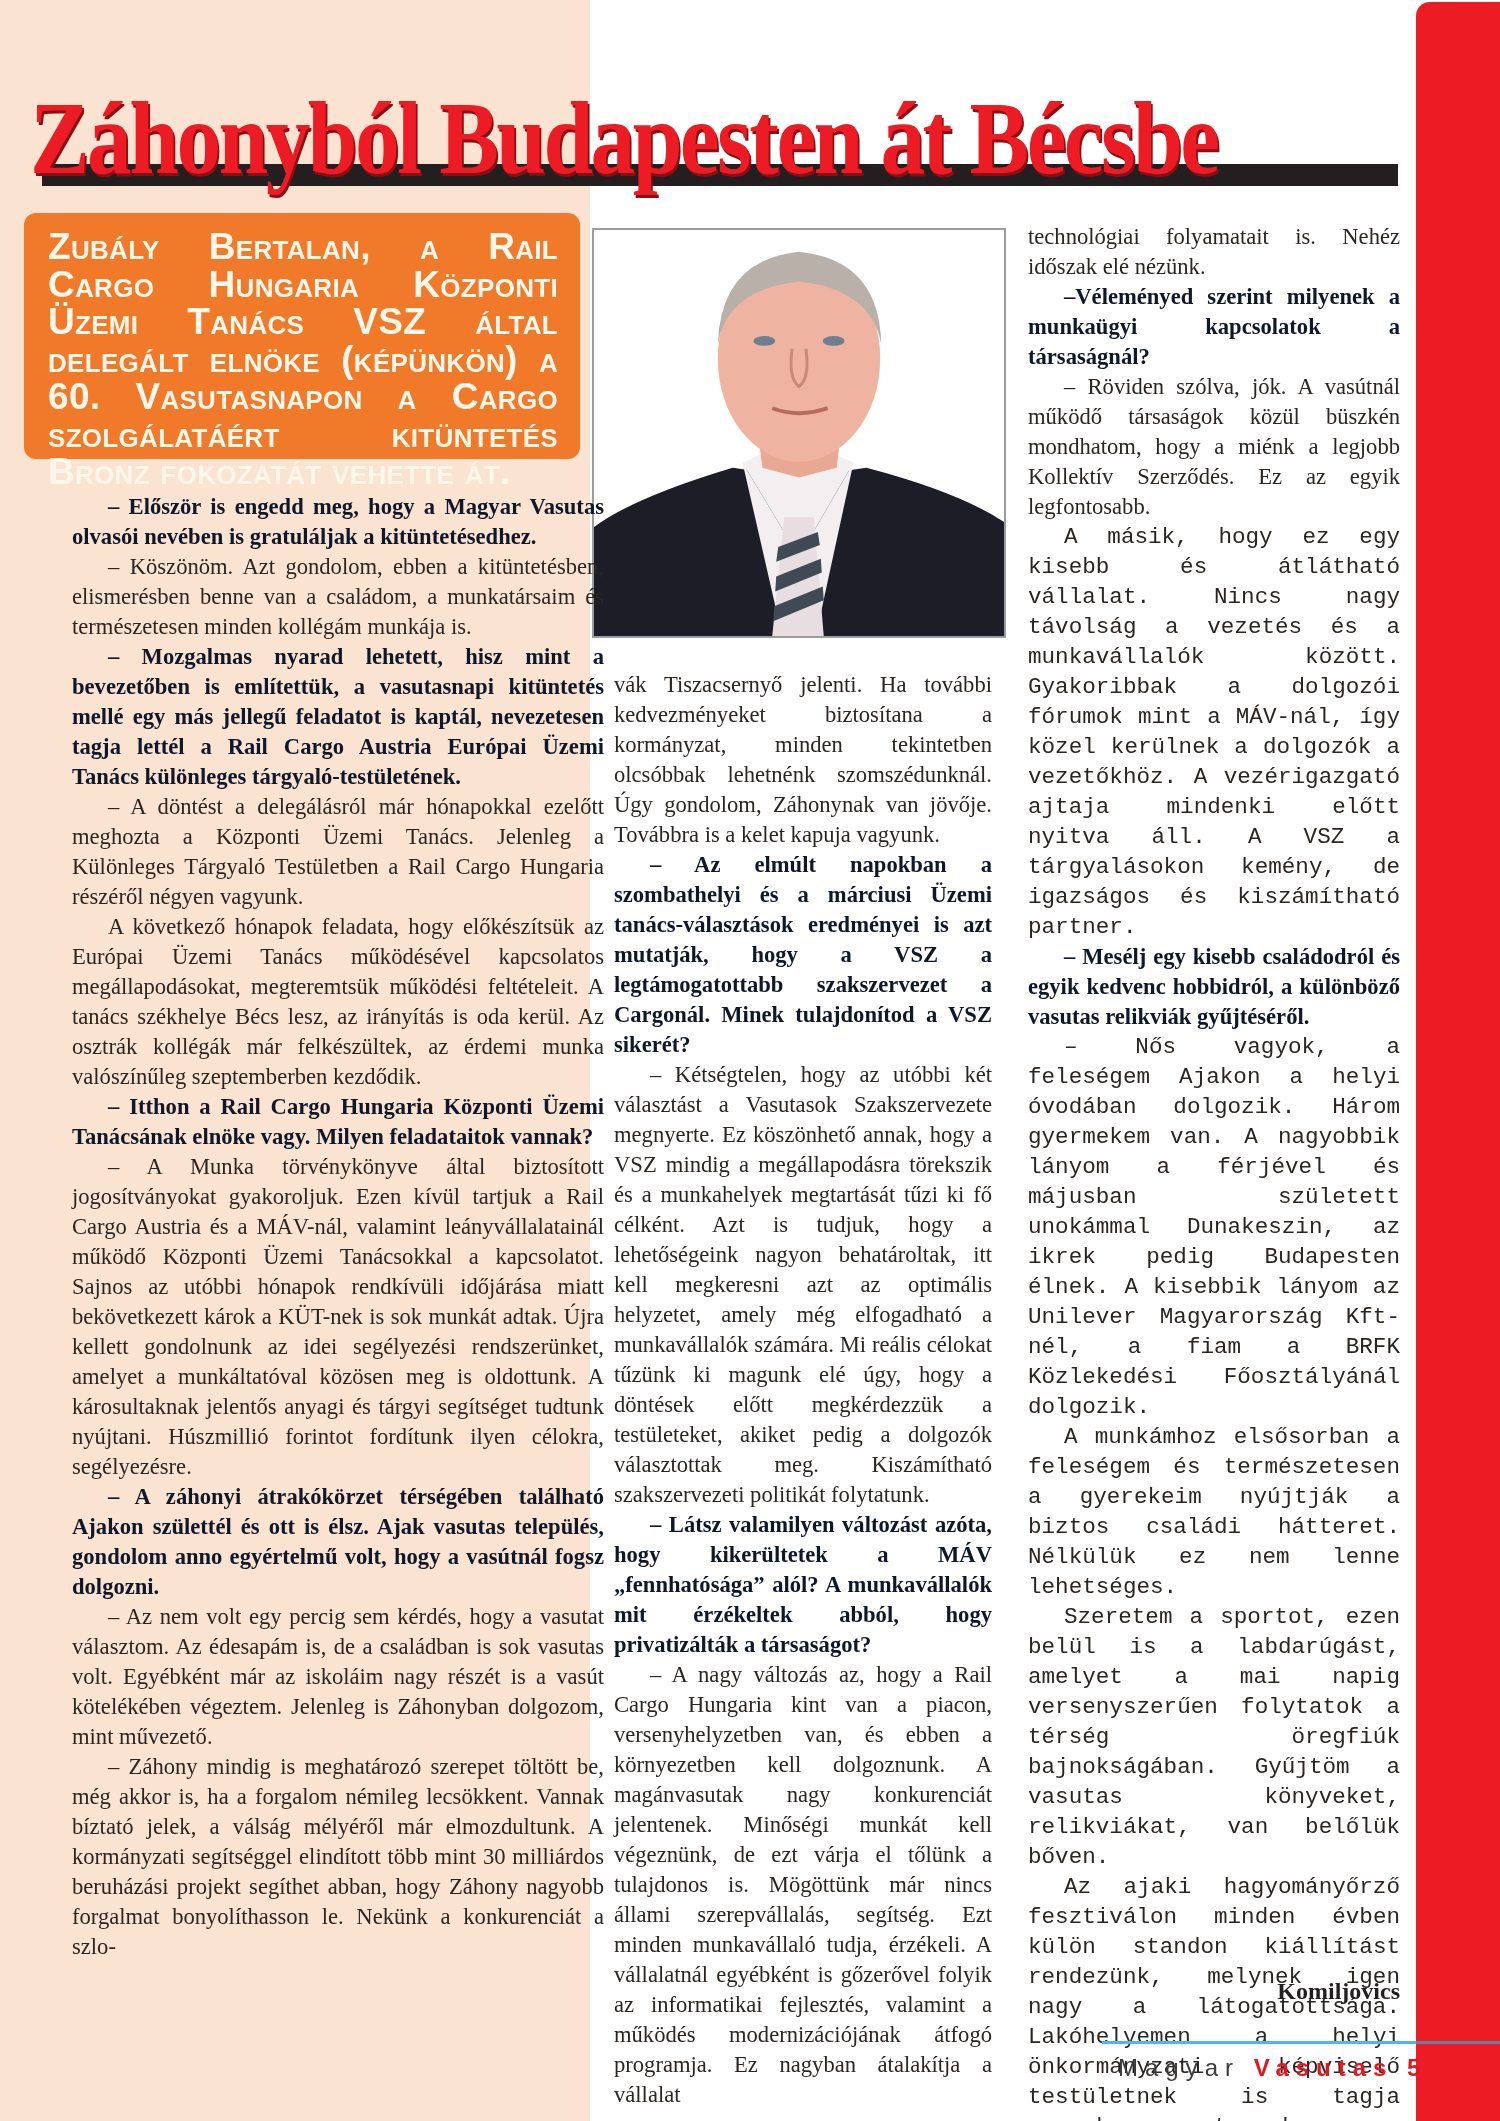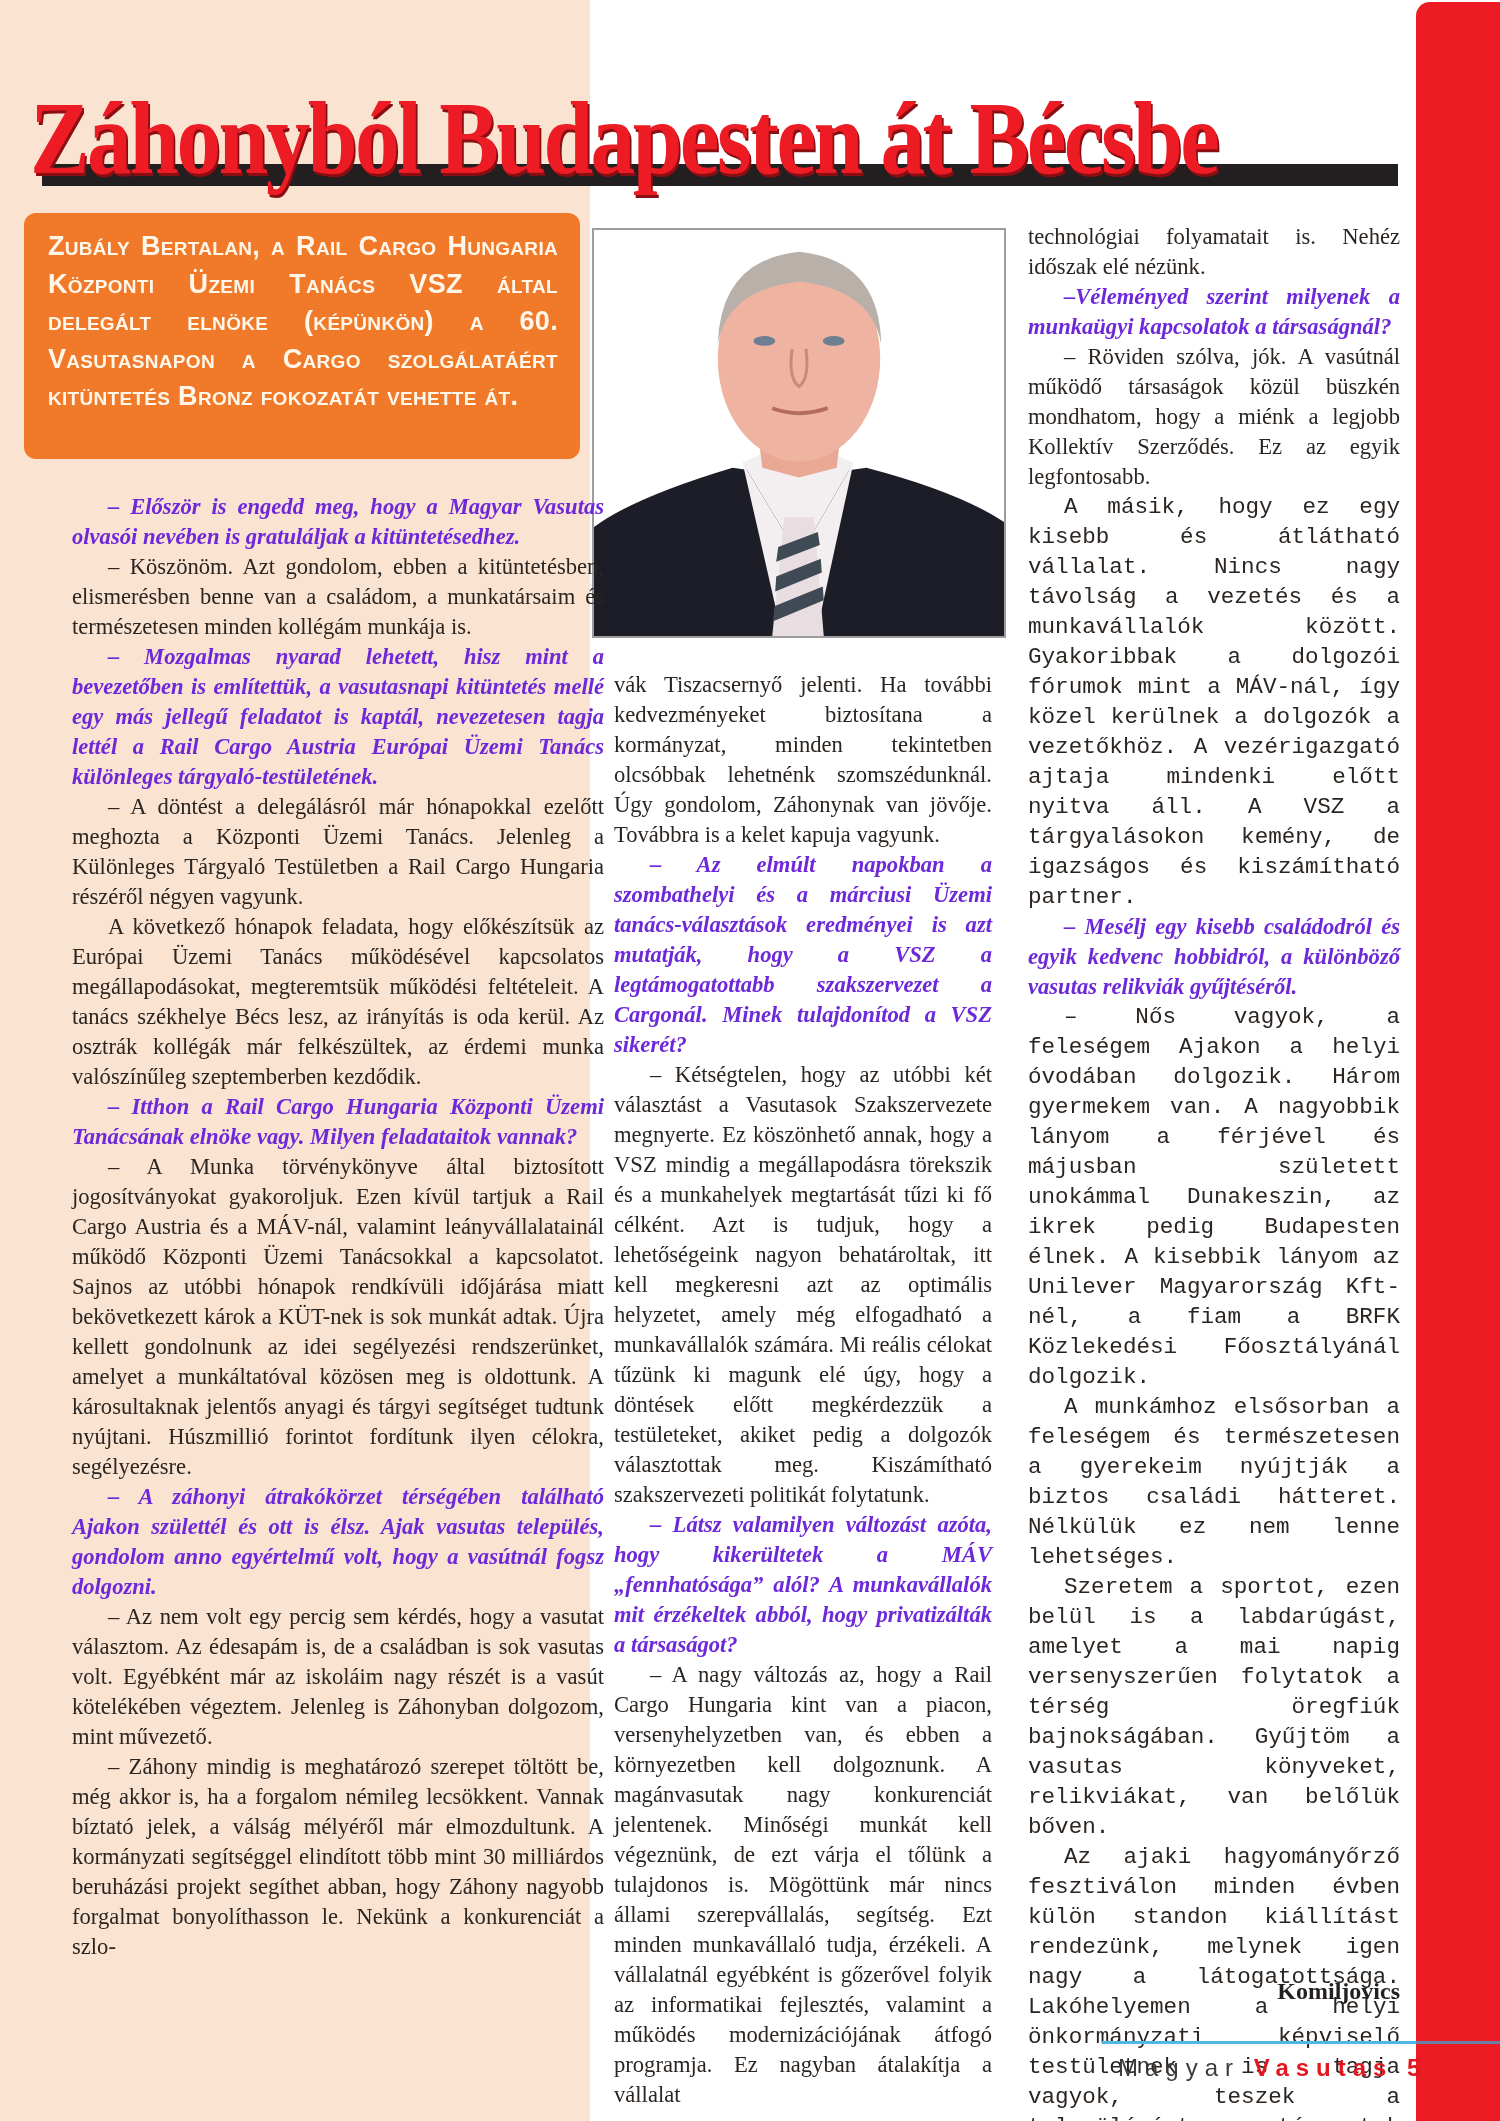--- a/index.html
+++ b/index.html
@@ -20,26 +20,26 @@
       text-shadow: 2px 3px 0 #8a0e12;
       white-space: nowrap;
     }
     .lead-box {
       position: absolute; left: 24px; top: 213px; width: 556px; height: 246px;
       background: #f07a2a; border-radius: 12px; box-sizing: border-box;
       padding: 15px 22px 0 24px;
     }
     .lead-text {
       margin: 0; color: #fff7ea; font-family: "Liberation Sans", "DejaVu Sans", sans-serif;
-      font-size: 27px; line-height: 37.5px; font-variant: small-caps; font-weight: bold;
+      font-size: 37px; line-height: 37.5px; font-variant: small-caps; font-weight: bold;
       text-align: justify; letter-spacing: 0.3px;
     }
     .col { position: absolute; font-size: 22.6px; line-height: 30px; text-align: justify; hyphens: manual; }
     .col p { margin: 0; text-indent: 36px; }
-    .col p.q { color: #6d28d9; font-style: italic; font-weight: bold; }
+    .col p.q { color: #0f172a; font-weight: bold; }
     .col p.noindent { text-indent: 0; }
     .col p.para-gap { margin-top: 0; font-family: Liberation Mono, monospace; }
     .col-left { left: 40px; top: 492px; width: 532px; margin-left: 32px; }
     .col-mid { left: 614px; top: 670px; width: 378px; }
     .col-right { left: 1028px; top: 222px; width: 372px; }
     .photo-frame {
       position: absolute; left: 592px; top: 228px; width: 414px; height: 410px;
       border: 2px solid #9c9c9c; background: #ffffff; overflow: hidden; box-sizing: border-box;
     }
     .photo-frame svg { display: block; width: 100%; height: 100%; }

